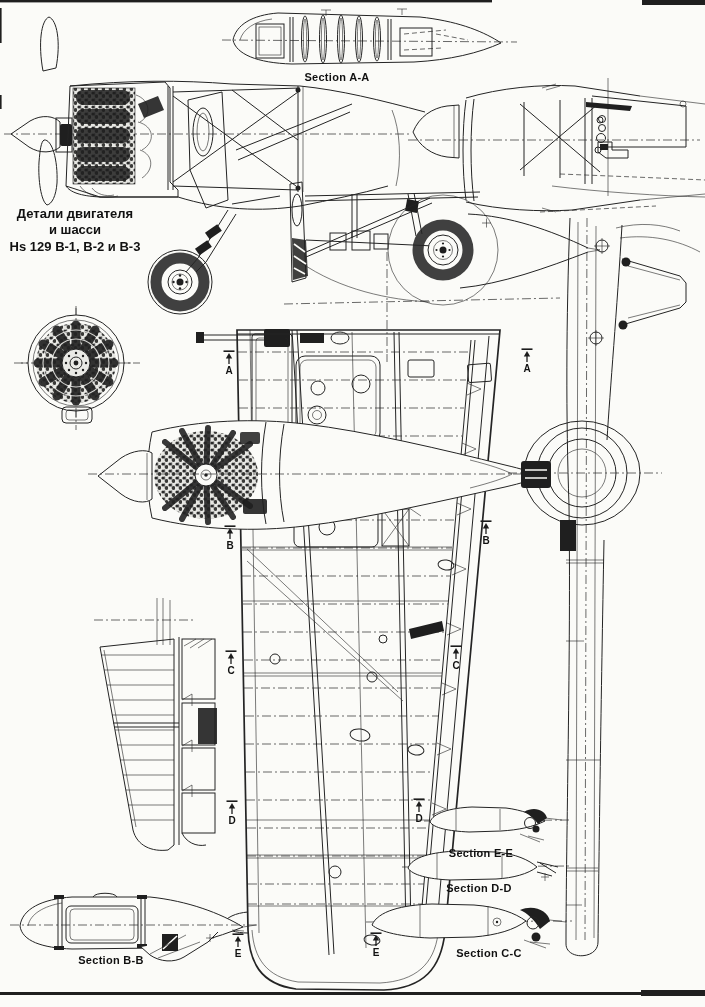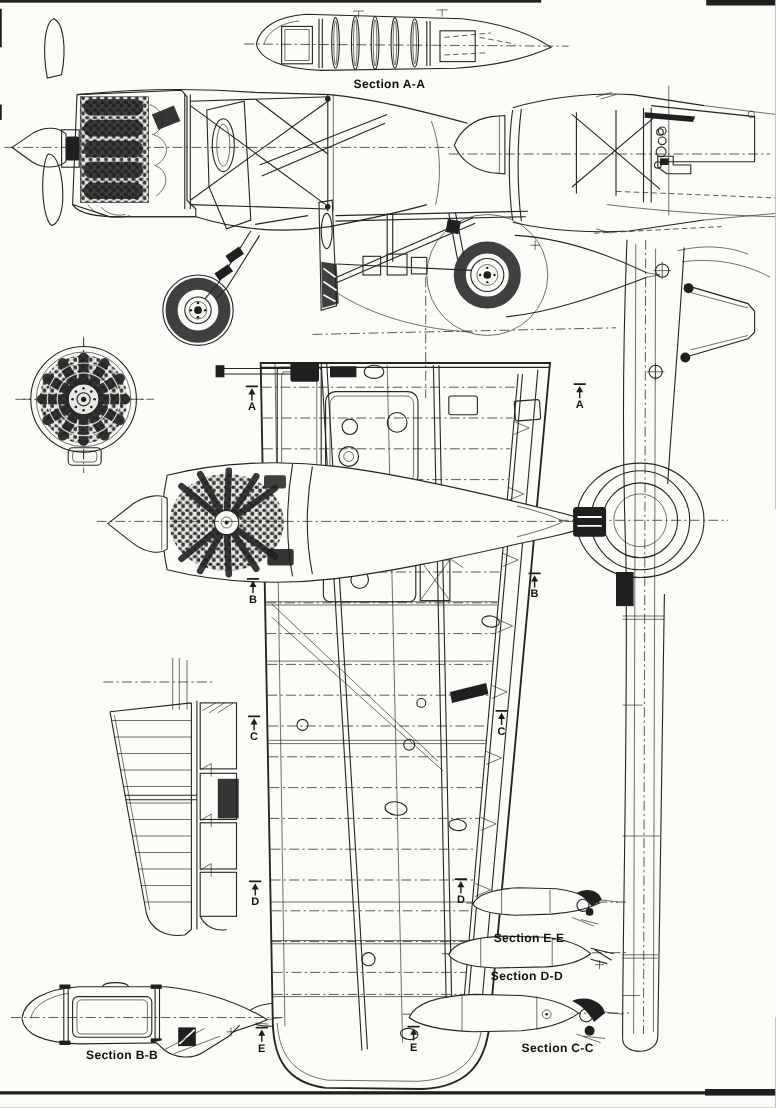--- a/index.html
+++ b/index.html
@@ -379,26 +379,31 @@
     <path class="thin" d="M420,905 V937 M488,906 V936"></path>
     <circle class="thin" cx="497" cy="922" r="4"></circle>
         <circle class="dk" cx="497" cy="922" r="1.2"></circle>
     <path class="dk" d="M520,910 C534,904 548,911 550,921 L540,929 C534,919 527,913 520,910 Z"></path>
     <circle class="s" cx="533" cy="923" r="6"></circle>
     <circle class="dk" cx="536" cy="937" r="4.5"></circle>
     <path class="thin" d="M524,940 L546,948 M530,942 L550,944 M550,920 L566,922"></path>
   </g>
 </svg>
 
-
-  <div class="sec-label" style="left:299px;top:71px">Section A-A</div>
+  <div class="title-block">
+    <span style="display:block">Детали двигателя</span>
+    <span style="display:block">и шасси</span>
+    <span style="display:block">Hs 129 B-1, B-2 и B-3</span>
+  </div>
+
+  <div class="sec-label" style="left:282px;top:71px">Section A-A</div>
   <div class="sec-label" style="left:56px;top:954px">Section B-B</div>
   <div class="sec-label" style="left:426px;top:847px">Section E-E</div>
   <div class="sec-label" style="left:424px;top:882px">Section D-D</div>
-  <div class="sec-label" style="left:452px;top:947px">Section C-C</div>
+  <div class="sec-label" style="left:434px;top:947px">Section C-C</div>
 
   <div class="cut-marker" style="left:222px;top:350px">
     <svg width="14" height="15" viewBox="0 0 14 15">
         <path d="M1.5 1.2 H12.5" stroke="#1c1c1c" stroke-width="1.6" fill="none"></path>
         <path d="M7 14 V6" stroke="#1c1c1c" stroke-width="1.3" fill="none"></path>
         <path d="M7 3 L3.8 8.6 H10.2 Z" fill="#1c1c1c"></path>
       </svg>
     <span class="cm-letter">A</span>
   </div>
   <div class="cut-marker" style="left:520px;top:348px">

